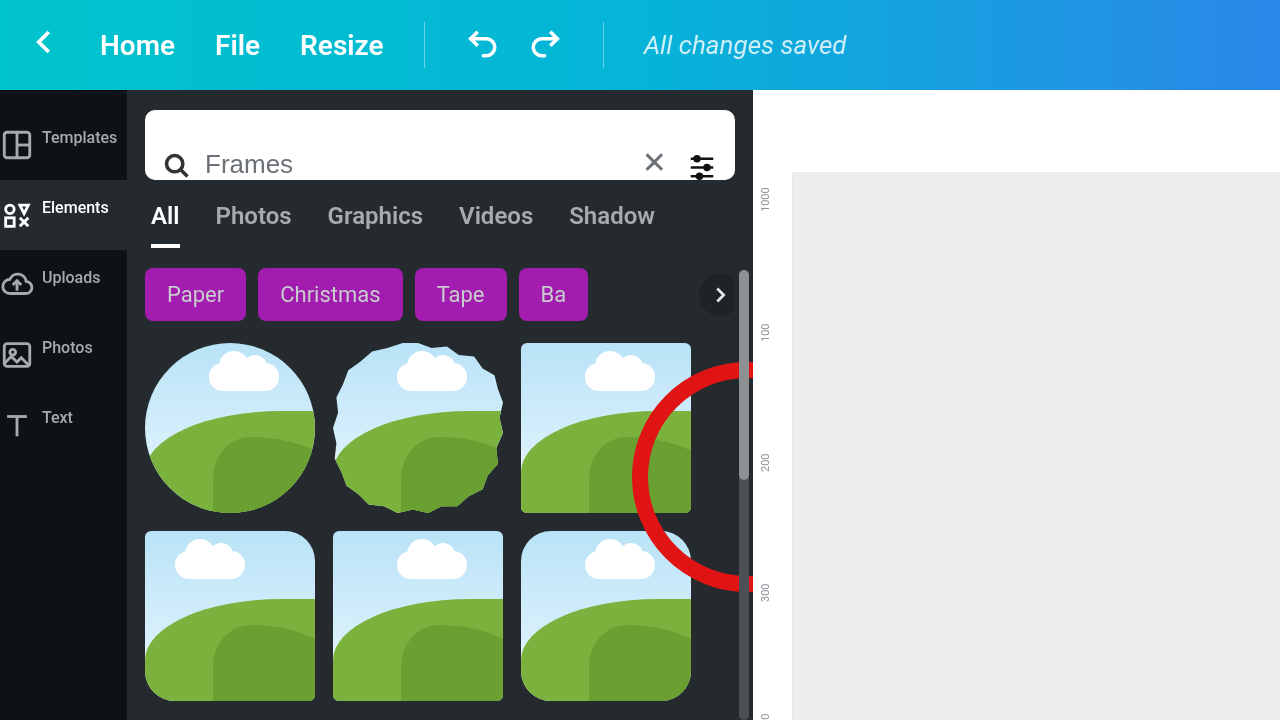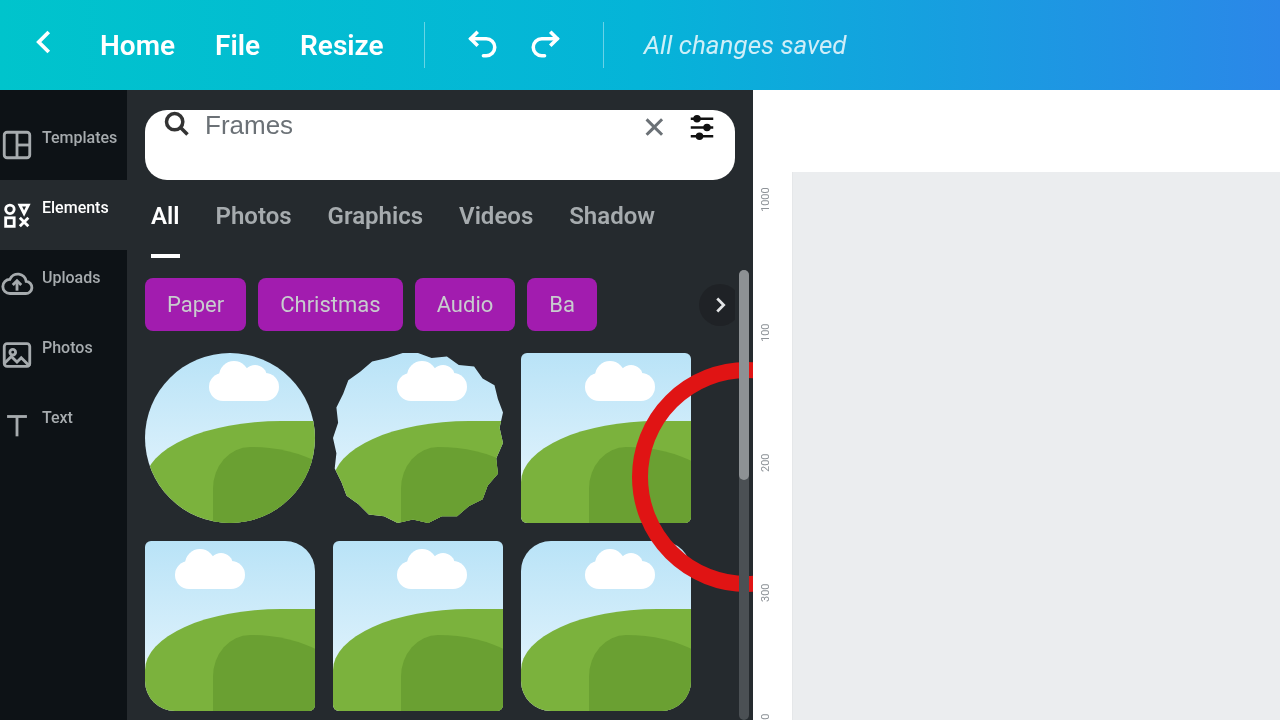--- a/index.html
+++ b/index.html
@@ -25,28 +25,28 @@
 
   
   .sidebar { width: 127px; background: #0d1216; display: flex; flex-direction: column; align-items: center; padding-top: 20px; }
   .side-item { width: 100%; display: flex; flex-direction: row; align-items: flex-start; gap: 8px; padding: 18px 0; color: #a6abae; cursor: pointer; }
   .side-item.active { color: #fff; background: #252a2e; }
   .side-item svg { width: 34px; height: 34px; fill: none; stroke: currentColor; stroke-width: 2; }
   .side-item span { font-size: 16px; font-weight: 500; }
 
   
   .panel { width: 626px; background: #252a2e; display: flex; flex-direction: column; padding: 20px 18px 0 18px; position: relative; overflow: hidden; }
-  .searchbar { background: #fff; border-radius: 22px; height: 70px; display: flex; align-items: flex-start; padding: 0 18px; gap: 14px; }
+  .searchbar { background: #fff; border-radius: 10px; height: 70px; display: flex; align-items: flex-end; padding: 0 18px; gap: 14px; }
   .searchbar svg.search { width: 28px; height: 28px; fill: none; stroke: #333; stroke-width: 3; }
   .searchbar input { flex: 1; border: none; outline: none; font-size: 26px; color: #6b7176; background: transparent; }
   .searchbar .clear { color: #6b7176; font-size: 30px; cursor: pointer; padding: 0 6px; }
   .searchbar svg.sliders { width: 30px; height: 30px; fill: none; stroke: #111; stroke-width: 2; }
 
   .tabs { display: flex; gap: 36px; margin: 22px 6px 0; }
-  .tab { color: #a6abae; font-size: 24px; font-weight: 600; padding-bottom: 24px; cursor: pointer; }
+  .tab { color: #a6abae; font-size: 24px; font-weight: 600; padding-bottom: 14px; cursor: pointer; }
   .tab.active { color: #fff; border-bottom: 4px solid #fff; }
 
   .chiprow { display: flex; gap: 12px; margin: 20px 0 0; align-items: center; position: relative; overflow: hidden; }
   .chip { background: #a21caf; color: #c8ccce; font-size: 22px; padding: 14px 22px; border-radius: 8px; white-space: nowrap; cursor: pointer; }
   .chiprow .next { position: absolute; right: -6px; top: 50%; transform: translateY(-50%); width: 42px; height: 42px; border-radius: 50%; background: rgba(30,33,36,0.85); display: flex; align-items: center; justify-content: center; cursor: pointer; }
   .chiprow .next svg { width: 22px; height: 22px; stroke: #e2e4e6; stroke-width: 3; fill: none; }
 
   .results { margin-top: 22px; display: flex; flex-wrap: wrap; gap: 18px; }
   .frame { width: 170px; height: 170px; border-radius: 6px; overflow: hidden; cursor: pointer; position: relative; }
   .frame.circle { clip-path: circle(50% at 50% 50%); }
@@ -173,21 +173,21 @@
       <div class="tab active">All</div>
       <div class="tab">Photos</div>
       <div class="tab">Graphics</div>
       <div class="tab">Videos</div>
       <div class="tab">Shadow</div>
     </div>
 
     <div class="chiprow">
       <div class="chip">Paper</div>
       <div class="chip">Christmas</div>
-      <div class="chip">Audio</div>
+      <div class="chip">Tape</div>
       <div class="chip">Ba</div>
       <div class="next">
         <svg viewBox="0 0 24 24">
             <polyline points="9 5 16 12 9 19"></polyline>
           </svg>
       </div>
     </div>
 
     <div class="results">
       <div class="frame circle">

